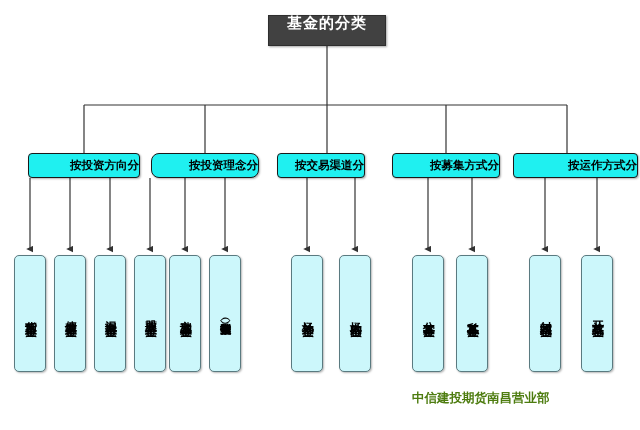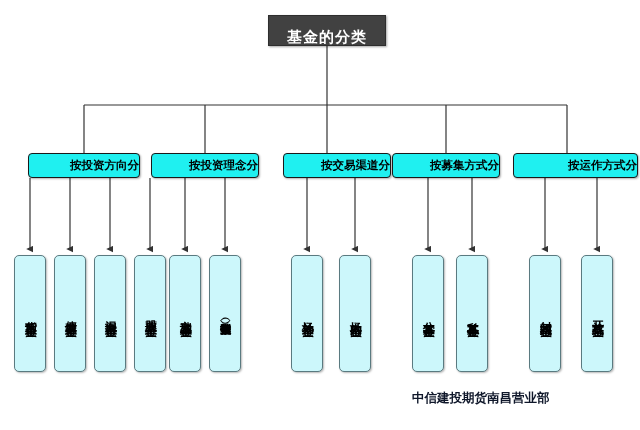--- a/index.html
+++ b/index.html
@@ -32,21 +32,21 @@
   .root-box {
     position: absolute;
     left: 268px;
     top: 15px;
     width: 118px;
     height: 31px;
     background: #414141;
     border: 1px solid #2e2e2e;
     box-sizing: border-box;
     display: flex;
-    align-items: flex-end;
+    align-items: flex-start;
     justify-content: center;
     z-index: 3;
     box-shadow: 1px 1px 2px rgba(0,0,0,0.35);
   }
   .root-label {
     color: #ffffff;
     font-size: 15px;
     font-weight: bold;
     letter-spacing: 1px;
     line-height: 1;
@@ -103,21 +103,21 @@
   .leaf-label.tall {
     font-size: 11px;
     letter-spacing: 0px;
     line-height: 1.05;
   }
   
   .footer-credit {
     position: absolute;
     left: 412px;
     top: 390px;
-    color: #0f172a;
+    color: #4d7c0f;
     font-size: 12.5px;
     font-weight: bold;
     white-space: nowrap;
     z-index: 3;
   }
 </style>
 </head>
 <body>
 
 <div id="canvas">
@@ -161,24 +161,24 @@
     </g>
   </svg>
 
   <div class="root-box">
     <span class="root-label">基金的分类</span>
   </div>
 
   <div class="cat-box" style="left:28px;width:112px;">
     <span class="cat-label">按投资方向分</span>
   </div>
-  <div class="cat-box" style="left:151px;width:108px;">
+  <div class="cat-box" style="left:151px;width:108px;border-radius:8px;">
     <span class="cat-label">按投资理念分</span>
   </div>
-  <div class="cat-box" style="left:283px;width:108px;">
+  <div class="cat-box" style="left:277px;width:88px;">
     <span class="cat-label">按交易渠道分</span>
   </div>
   <div class="cat-box" style="left:392px;width:108px;">
     <span class="cat-label">按募集方式分</span>
   </div>
   <div class="cat-box" style="left:513px;width:125px;">
     <span class="cat-label">按运作方式分</span>
   </div>
 
   <div class="leaf-box" style="left:14px;">

